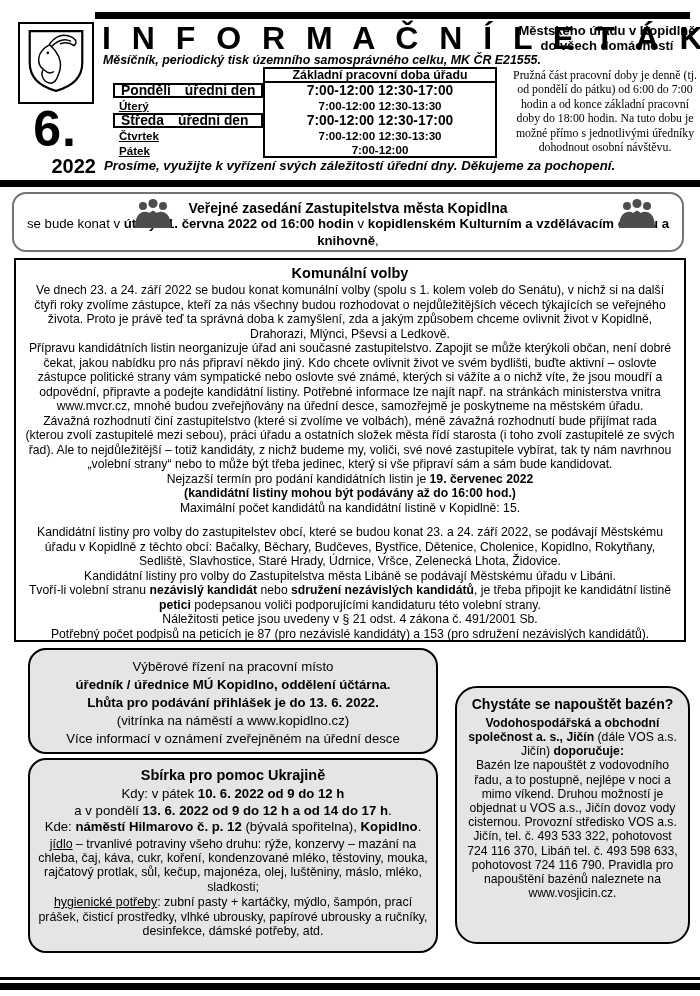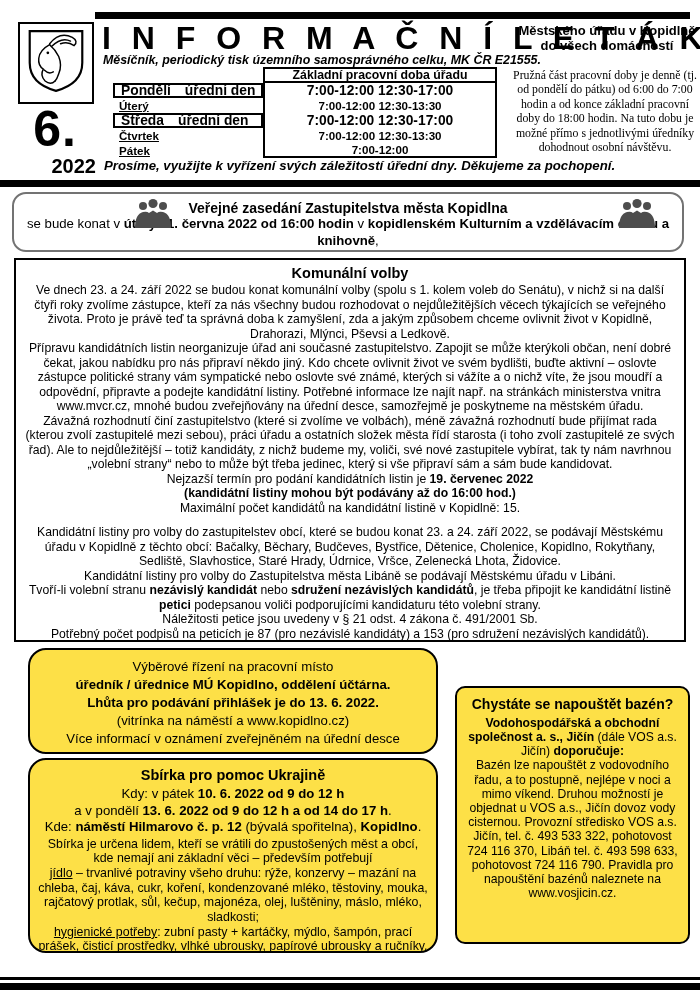--- a/index.html
+++ b/index.html
@@ -51,28 +51,28 @@
 
   
   .elect-box{position:absolute;left:14px;top:258px;width:672px;height:384px;border:2px solid #000;
       box-sizing:border-box;padding:5px 8px;overflow:hidden;}
   .elect-title{font-size:14.5px;font-weight:bold;text-align:center;margin-bottom:2px;}
   .elect-box p{margin:0;font-size:12.2px;line-height:14.5px;text-align:center;}
   .elect-box p.gap{margin-top:10px;}
 
   
   .rbox{position:absolute;border:2px solid #000;border-radius:18px;box-sizing:border-box;
-      overflow:hidden;background:#fde047;}
+      overflow:hidden;background:#e5e5e5;}
   .job-box{left:28px;top:648px;width:410px;height:106px;padding:8px 10px;}
   .job-box p{margin:0;font-size:13.2px;line-height:18px;text-align:center;}
   .ukr-box{left:28px;top:758px;width:410px;height:195px;padding:5px 8px;}
   .ukr-title{font-size:14.5px;font-weight:bold;text-align:center;margin:2px 0 3px 0;}
   .ukr-when{font-size:13.2px;line-height:16.5px;text-align:center;}
   .ukr-box p.body{margin:1px 0 0 0;font-size:12.4px;line-height:14.4px;text-align:center;}
-  .pool-box{left:455px;top:686px;width:235px;height:258px;border-radius:10px;padding:8px 9px;}
+  .pool-box{left:455px;top:686px;width:235px;height:258px;border-radius:22px;padding:8px 9px;}
   .pool-title{font-size:14px;font-weight:bold;text-align:center;line-height:1.2;margin-bottom:3px;}
   .pool-box p{margin:0;font-size:12.2px;line-height:14.2px;text-align:center;}
 
   .bot-bar1{left:0;top:977px;width:700px;height:3px;}
   .bot-bar2{left:0;top:983px;width:700px;height:7px;}
 </style>
 </head>
 <body>
 
 <div class="page">
@@ -194,21 +194,20 @@
     <p class="b">Lhůta pro podávání přihlášek je do 13. 6. 2022.</p>
     <p>(vitrínka na náměstí a www.kopidlno.cz)</p>
     <p>Více informací v oznámení zveřejněném na úřední desce</p>
   </div>
 
   <div class="rbox ukr-box">
     <div class="ukr-title">Sbírka pro pomoc Ukrajině</div>
     <div class="ukr-when"><span>Kdy: v pátek </span><span style="font-weight: bold;">10. 6. 2022 od 9 do 12 h</span></div>
     <div class="ukr-when"><span>a v pondělí </span><span style="font-weight: bold;">13. 6. 2022  od 9 do 12 h a od 14 do 17 h</span><span>.</span></div>
     <div class="ukr-when"><span>Kde: </span><span style="font-weight: bold;">náměstí Hilmarovo č. p. 12</span><span> (bývalá spořitelna), </span><span style="font-weight: bold;">Kopidlno</span><span>.</span></div>
-    <p class="body">Sbírka je určena lidem, kteří se vrátili do zpustošených měst a obcí, kde nemají ani základní věci – především potřebují</p>
     <p class="body"><span style="text-decoration: underline;">jídlo</span><span> – trvanlivé potraviny všeho druhu: rýže, konzervy – mazání na chleba, čaj, káva, cukr, koření, kondenzované mléko, těstoviny, mouka, rajčatový protlak, sůl, kečup, majonéza, olej, luštěniny, máslo, mléko, sladkosti;</span></p>
     <p class="body"><span style="text-decoration: underline;">hygienické potřeby</span><span>: zubní pasty + kartáčky, mýdlo, šampón, prací prášek, čisticí prostředky, vlhké ubrousky, papírové ubrousky a ručníky, desinfekce, dámské potřeby, atd.</span></p>
   </div>
 
   <div class="rbox pool-box">
     <div class="pool-title">Chystáte se napouštět bazén?</div>
     <p><span style="font-weight: bold;">Vodohospodářská a obchodní společnost a. s., Jičín</span><span> (dále VOS a.s. Jičín) </span><span style="font-weight: bold;">doporučuje:</span></p>
     <p>Bazén lze napouštět z vodovodního řadu, a to postupně, nejlépe v noci a mimo víkend. Druhou možností je objednat u VOS a.s., Jičín dovoz vody cisternou. Provozní středisko VOS a.s. Jičín, tel. č. 493 533 322, pohotovost 724 116 370, Libáň tel. č. 493 598 633, pohotovost 724 116 790. Pravidla pro napouštění bazénů naleznete na www.vosjicin.cz.</p>
   </div>
 

